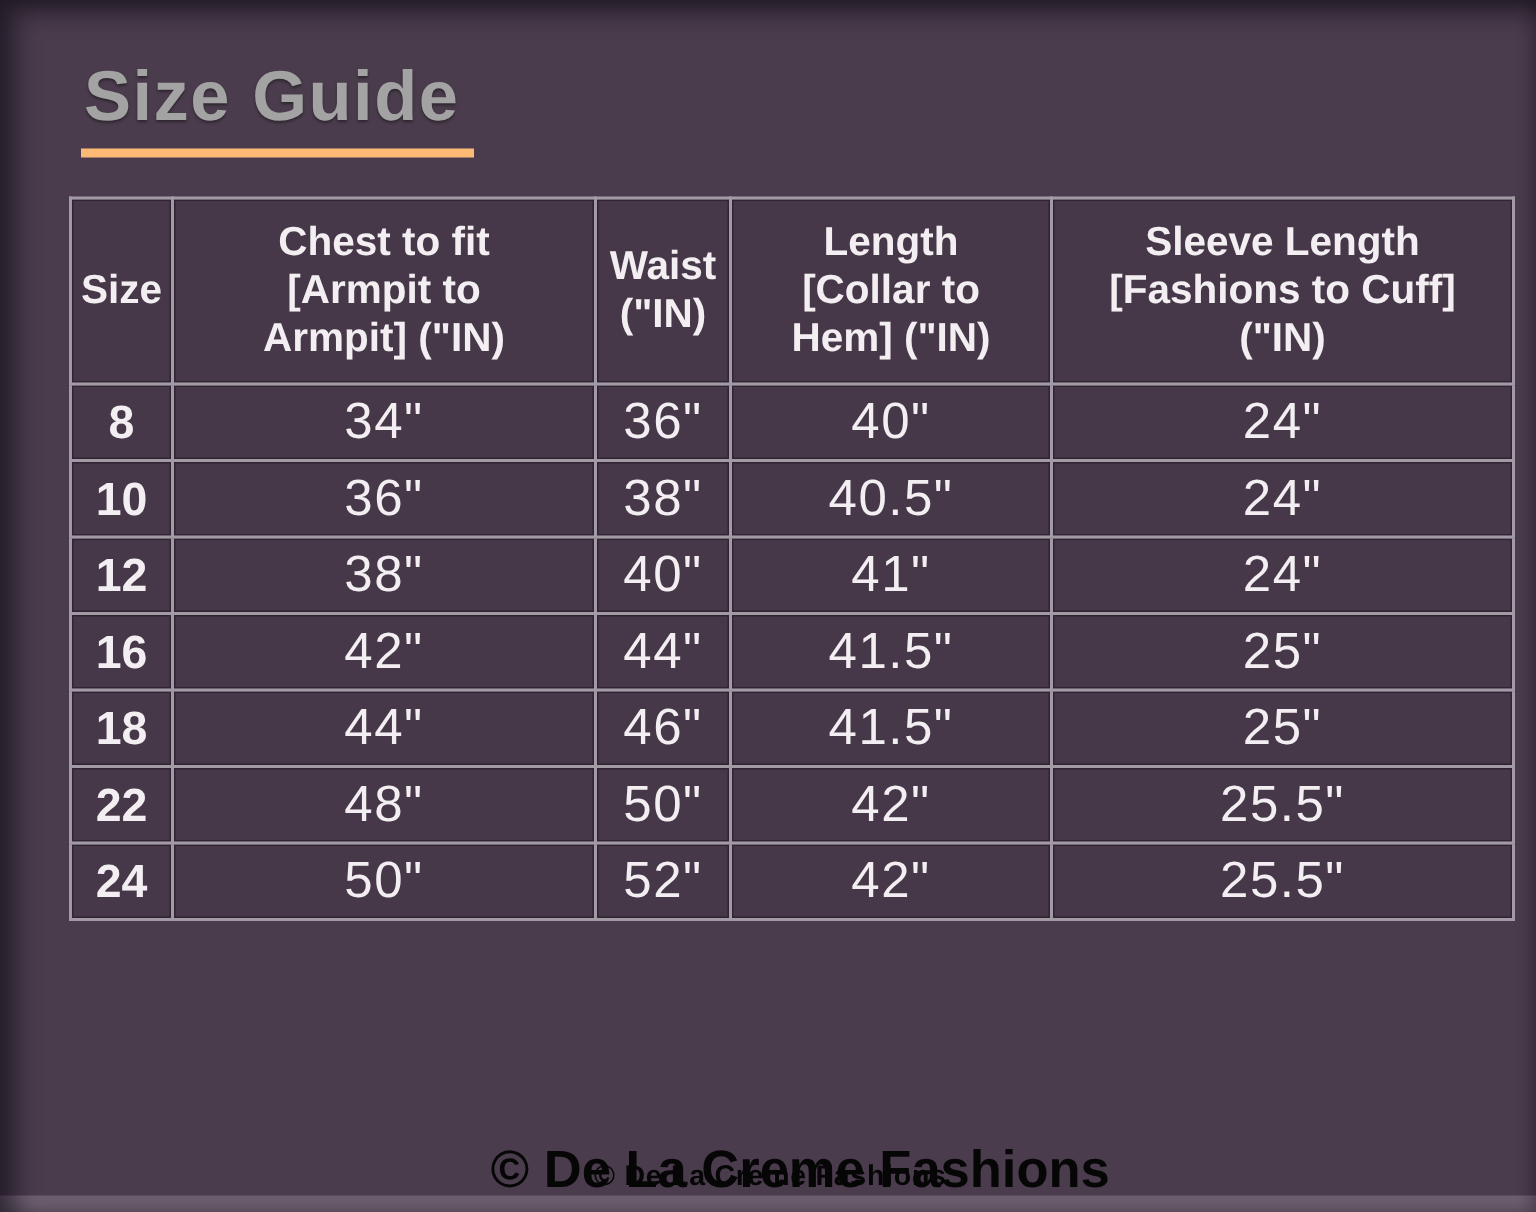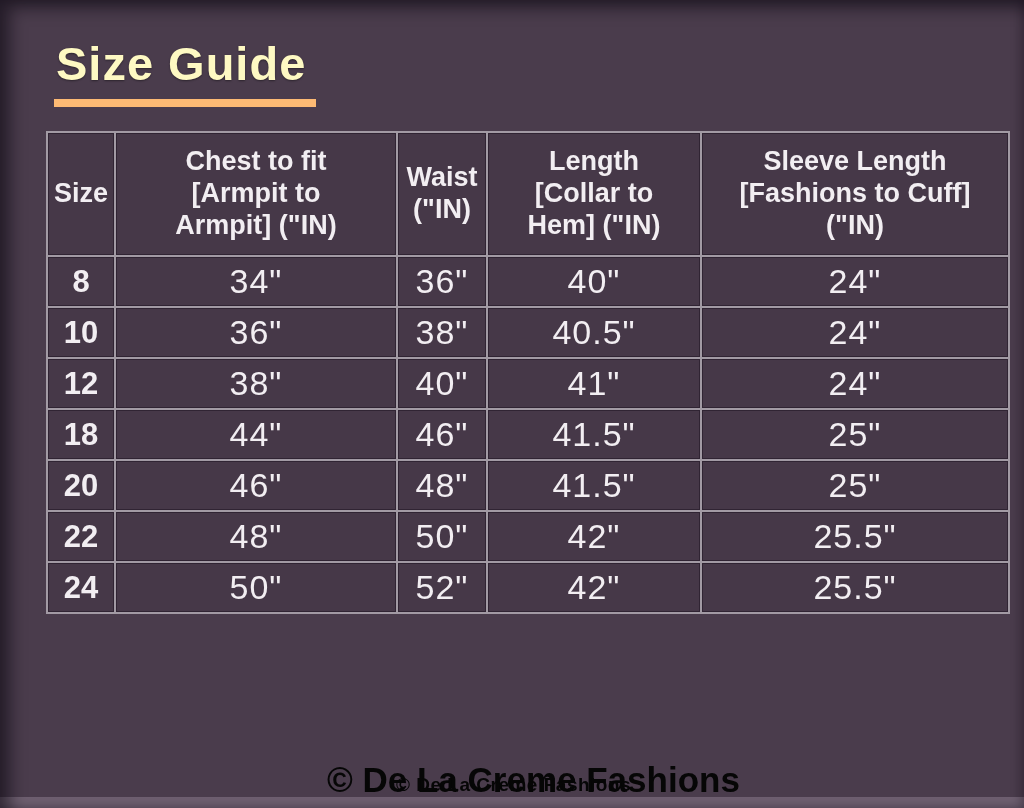--- a/index.html
+++ b/index.html
@@ -29,25 +29,25 @@
     bottom: 0;
     width: 100%;
     height: 11px;
     background: #6e5f70;
     z-index: 4;
   }
   .page-title {
     position: absolute;
     left: 54px;
     top: 36px;
-    color: #fef9c3;
+    color: #a3a3a3;
     font-size: 47px;
     font-weight: bold;
     letter-spacing: 1px;
-    border-bottom: 8px solid #fdba74;
+    border-bottom: 6px solid #fdba74;
     padding: 0 10px 8px 2px;
     text-shadow: 0 1px 2px rgba(0,0,0,0.4);
   }
   table.size-table {
     position: absolute;
     left: 46px;
     top: 131px;
     border-collapse: collapse;
     table-layout: fixed;
     width: 962px;
@@ -156,34 +156,34 @@
       <td>24"</td>
     </tr>
     <tr>
       <td class="size-cell">12</td>
       <td>38"</td>
       <td>40"</td>
       <td>41"</td>
       <td>24"</td>
     </tr>
     <tr>
+      <td class="size-cell">16</td>
+      <td>42"</td>
+      <td>44"</td>
+      <td>41.5"</td>
+      <td>25"</td>
+    </tr>
+    <tr>
       <td class="size-cell">18</td>
       <td>44"</td>
       <td>46"</td>
       <td>41.5"</td>
       <td>25"</td>
     </tr>
     <tr>
-      <td class="size-cell">20</td>
-      <td>46"</td>
-      <td>48"</td>
-      <td>41.5"</td>
-      <td>25"</td>
-    </tr>
-    <tr>
       <td class="size-cell">22</td>
       <td>48"</td>
       <td>50"</td>
       <td>42"</td>
       <td>25.5"</td>
     </tr>
     <tr>
       <td class="size-cell">24</td>
       <td>50"</td>
       <td>52"</td>

